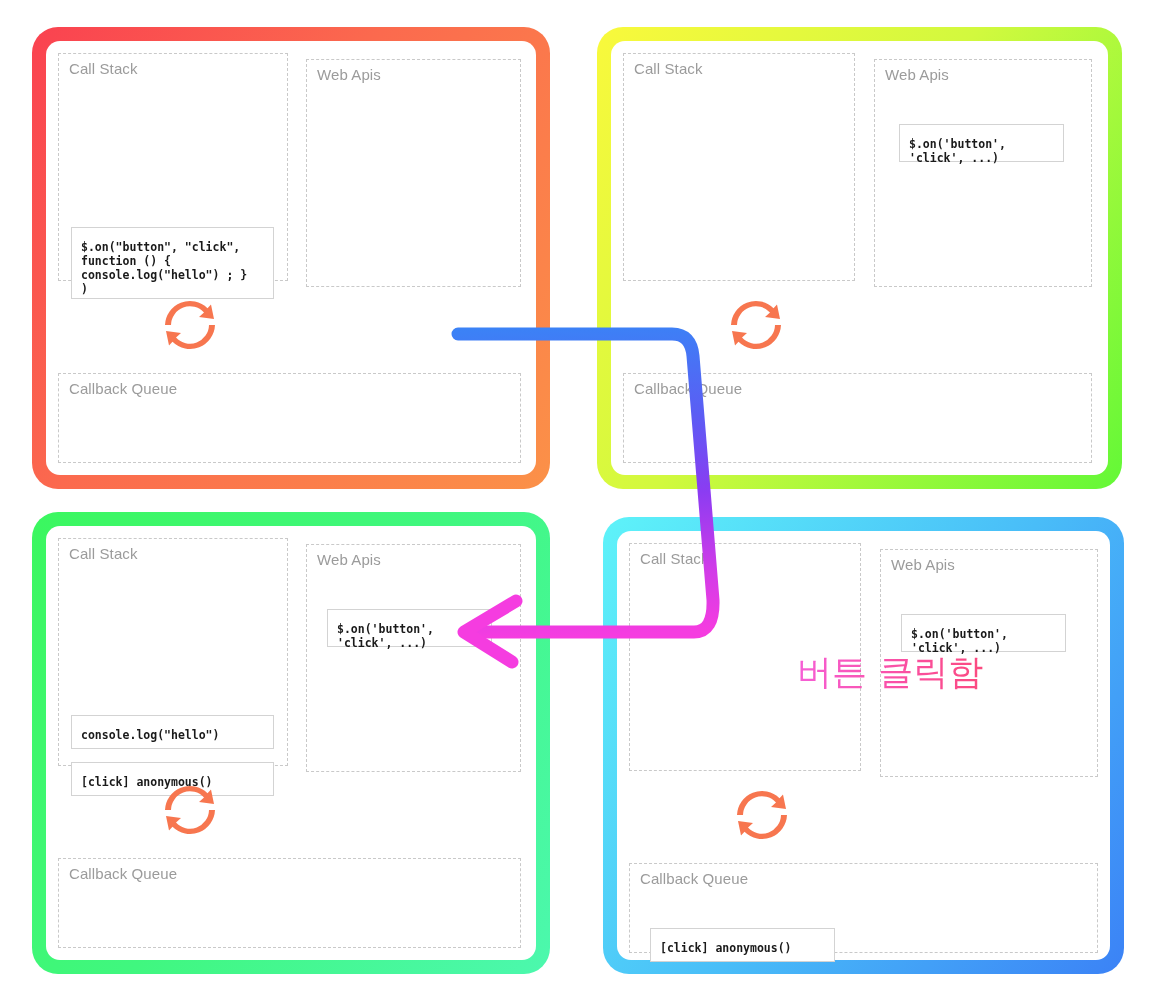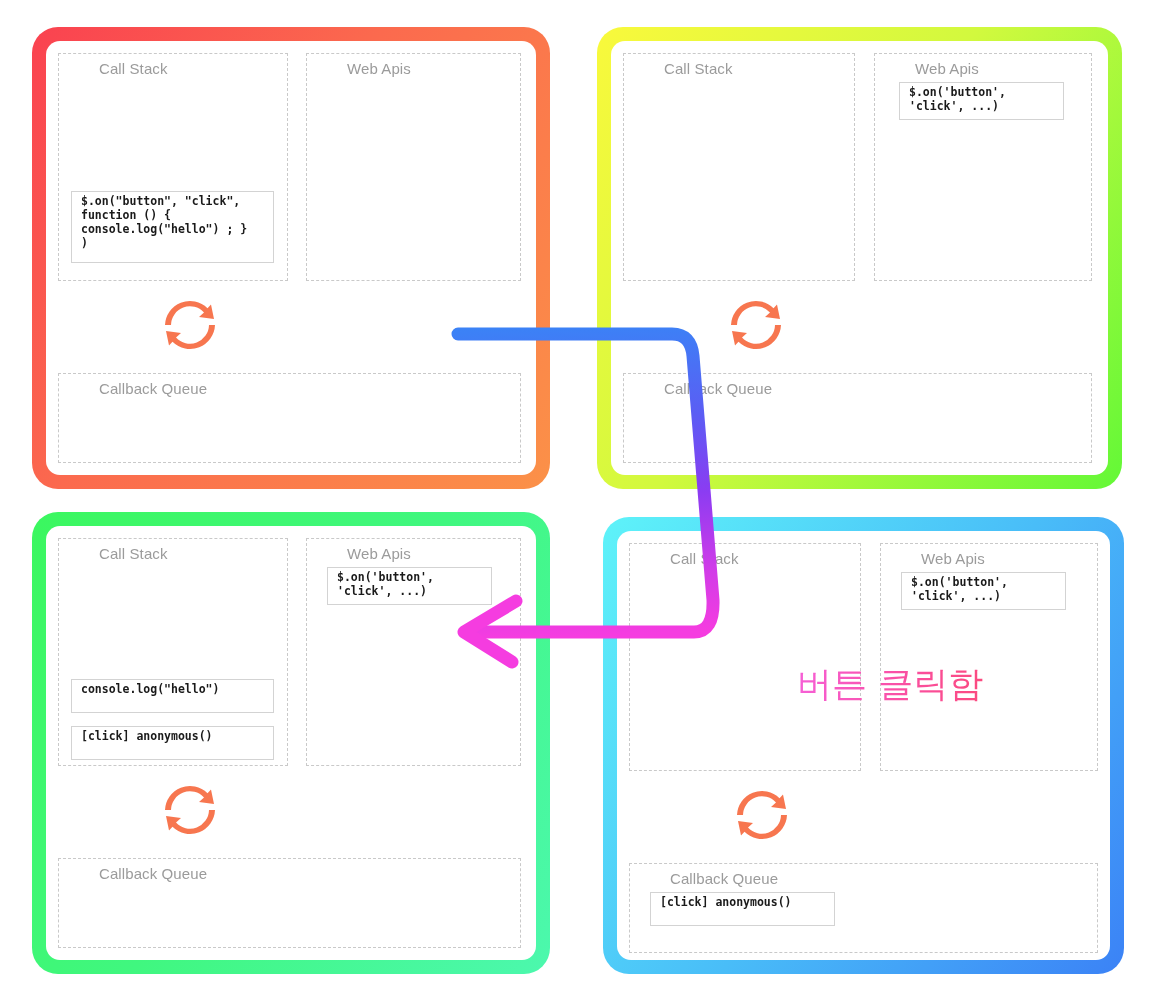--- a/index.html
+++ b/index.html
@@ -56,68 +56,67 @@
   }
   .region-label {
     position: absolute;
     left: 10px;
     top: 6px;
     font-size: 15px;
     color: #9b9b9b;
     font-family: "Liberation Sans", sans-serif;
     letter-spacing: 0.1px;
     white-space: nowrap;
-    margin-left: 30px;
   }
 
   .region.call-stack { left: 12px;  top: 12px;  width: 230px; height: 228px; }
-  .region.web-apis   { left: 260px; top: 12px;  width: 215px; height: 228px; }
+  .region.web-apis   { left: 260px; top: 18px;  width: 215px; height: 228px; }
   .region.callback   { left: 12px;  top: 332px; width: 463px; height: 90px; }
 
   #panel-2 .region.call-stack,
   #panel-4 .region.call-stack { width: 232px; }
   #panel-2 .region.web-apis,
   #panel-4 .region.web-apis   { left: 263px; width: 218px; }
   #panel-2 .region.callback,
   #panel-4 .region.callback   { width: 469px; }
 
   
   .code-box {
     position: absolute;
     border: 1px solid #d3d3d3;
     background: #ffffff;
     box-sizing: border-box;
     font-family: "DejaVu Sans Mono", monospace;
     font-weight: bold;
     font-size: 11.5px;
     line-height: 14px;
     color: #1a1a1a;
-    padding: 2px 9px;
+    padding: 12px 9px;
     white-space: pre;
+    margin-top: 36px;
   }
 
   
   .loop-icon {
     position: absolute;
     width: 62px;
     height: 58px;
   }
 
   
   .annotation {
     position: absolute;
     font-family: "DejaVu Sans", sans-serif;
     font-size: 35px;
     font-weight: 400;
     white-space: nowrap;
     background: linear-gradient(90deg, #f65fd6 0%, #fa4fa0 60%, #fb4a7f 100%);
     -webkit-background-clip: text;
     background-clip: text;
     color: transparent;
-    margin-top: 12px;
     -webkit-text-fill-color: transparent;
   }
 
   
   #connector {
     position: absolute;
     left: 0; top: 0;
     width: 1154px;
     height: 988px;
     pointer-events: none;

